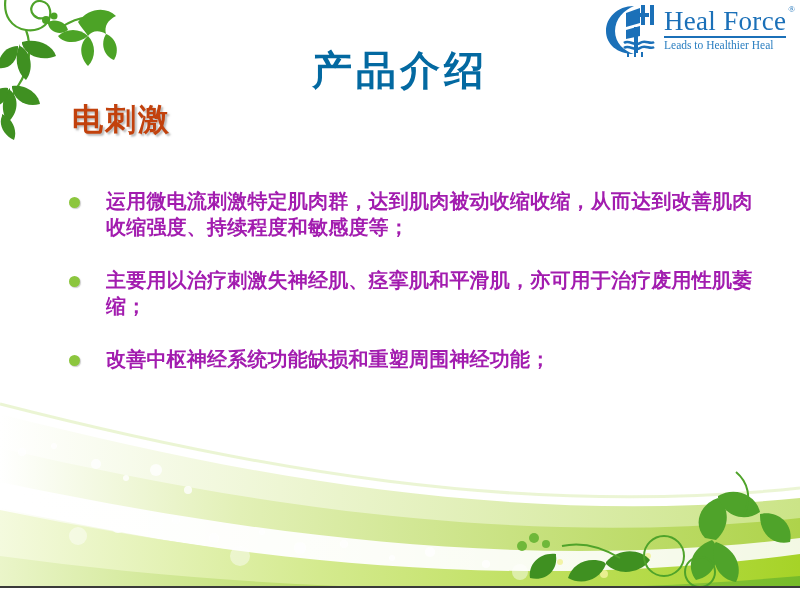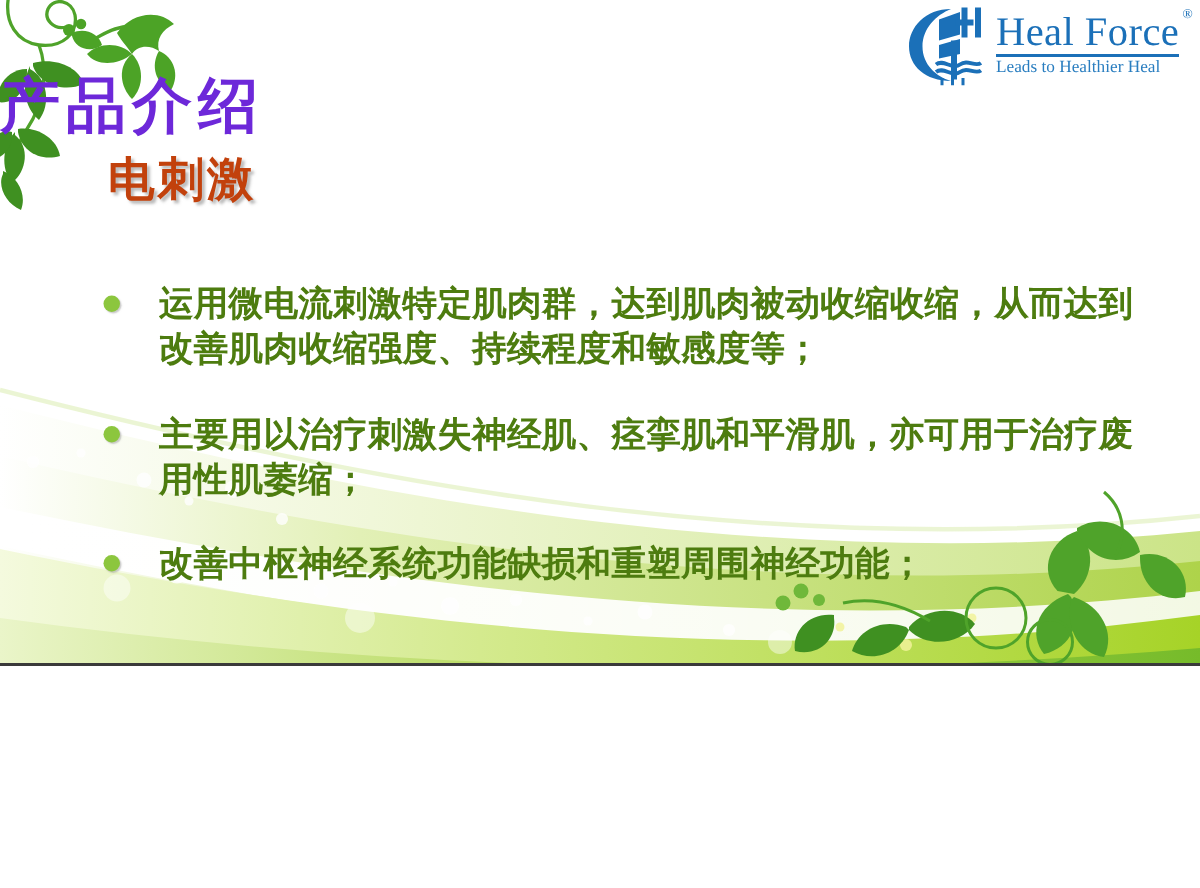--- a/index.html
+++ b/index.html
@@ -6,21 +6,21 @@
     margin: 0;
     padding: 0;
     background: #ffffff;
   }
   body {
     font-family: "Liberation Sans", "DejaVu Sans", sans-serif;
   }
   #slide {
     position: relative;
     width: 800px;
-    height: 444px;
+    height: 588px;
     overflow: hidden;
     background: #ffffff;
     border-bottom: 2px solid #3a3a3a;
     box-sizing: border-box;
   }
 
   
   .deco {
     position: absolute;
     pointer-events: none;
@@ -82,23 +82,24 @@
     margin-top: 2px;
     white-space: nowrap;
   }
 
   
   #slide-title {
     position: absolute;
     left: 0;
     right: 0;
     top: 43px;
+    text-align: center;
     font-size: 40px;
     font-weight: bold;
-    color: #6d28d9;
+    color: #0369a1;
     letter-spacing: 4px;
     font-family: Liberation Sans, sans-serif;
   }
   #section-subtitle {
     position: absolute;
     left: 72px;
     top: 99px;
     font-size: 31px;
     font-weight: bold;
     color: #c2410c;
@@ -111,22 +112,22 @@
   #bullet-list {
     position: absolute;
     left: 64px;
     top: 188px;
     width: 700px;
   }
   .bullet-item {
     position: relative;
     padding-left: 42px;
     margin-bottom: 26px;
-    color: #4d7c0f;
-    font-size: 23px;
+    color: #a21caf;
+    font-size: 20px;
     line-height: 1.32;
     letter-spacing: 0.2px;
     font-family: "DejaVu Sans", "Liberation Sans", sans-serif;
     font-weight: bold;
   }
   .bullet-marker {
     position: absolute;
     left: 5px;
     top: 9px;
     width: 11px;

